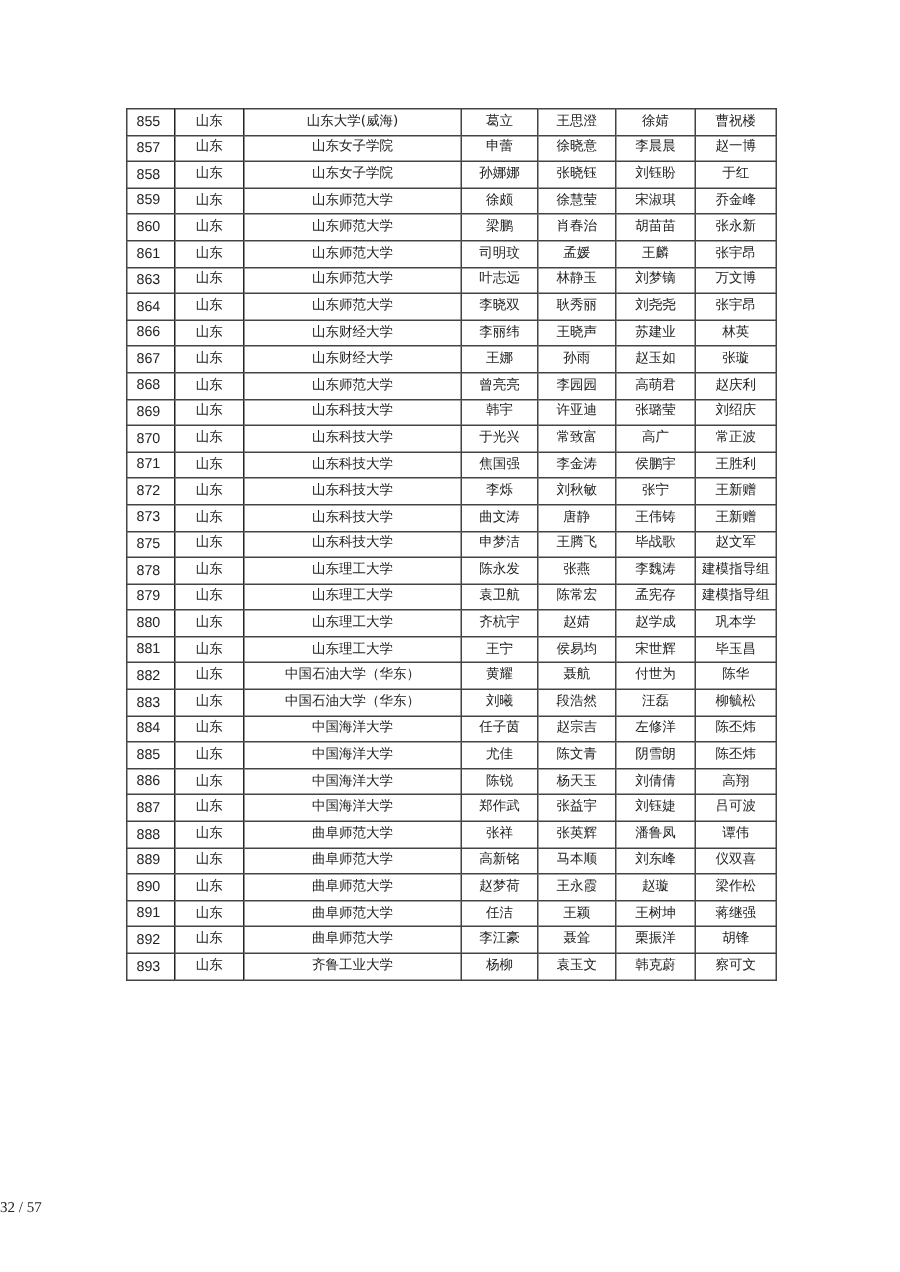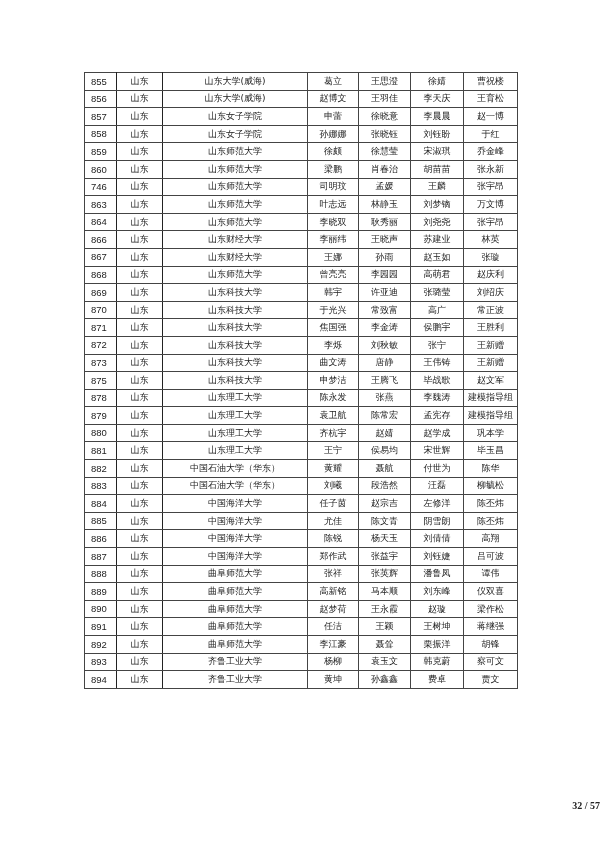--- a/index.html
+++ b/index.html
@@ -6,22 +6,22 @@
   body { width: 600px; height: 848px; position: relative; overflow: hidden;
          font-family: "DejaVu Sans", "Liberation Sans", sans-serif; color: #222; }
   .page { position: absolute; left: 0; top: 0; width: 576px; height: 848px; background: #fff; }
   table.roster { position: absolute; left: 84px; top: 72px; border-collapse: collapse;
                  table-layout: fixed; width: 433px; border: 1.5px solid #222; }
   table.roster td { border: 1px solid #444; height: 16.6px; padding: 0; font-size: 9px;
                     text-align: center; vertical-align: middle; white-space: nowrap; overflow: hidden; line-height: 1; }
   table.roster td.c-no { text-align: left; padding-left: 6px; font-family: "Liberation Sans", sans-serif; font-size: 9.5px; }
   table.roster td.c-prov { border-right: 1.5px solid #222; }
   table.roster td.c-no { border-right: 1.5px solid #222; }
-  .pager { position: absolute; left: 0; width: 600px; top: 800px; text-align: right;
-           font-family: "Liberation Serif", serif; font-weight: bold; font-size: 10px; color: #222; }
+  .pager { position: absolute; left: 0; width: 600px; top: 800px; text-align: left;
+           font-family: "Liberation Serif", serif; font-weight: normal; font-size: 10px; color: #222; }
 </style>
 </head>
 <body>
 
 <div class="page">
   <table class="roster">
     <colgroup>
       <col style="width:32px">
         <col style="width:46px">
         <col style="width:145px">
@@ -34,29 +34,20 @@
         <tr>
     <td class="c-no">855</td>
     <td class="c-prov">山东</td>
     <td>山东大学(威海)</td>
     <td>葛立</td>
     <td>王思澄</td>
     <td>徐婧</td>
     <td>曹祝楼</td>
   </tr>
         <tr>
-    <td class="c-no">856</td>
-    <td class="c-prov">山东</td>
-    <td>山东大学(威海)</td>
-    <td>赵博文</td>
-    <td>王羽佳</td>
-    <td>李天庆</td>
-    <td>王育松</td>
-  </tr>
-        <tr>
     <td class="c-no">857</td>
     <td class="c-prov">山东</td>
     <td>山东女子学院</td>
     <td>申蕾</td>
     <td>徐晓意</td>
     <td>李晨晨</td>
     <td>赵一博</td>
   </tr>
         <tr>
     <td class="c-no">858</td>
@@ -79,21 +70,21 @@
         <tr>
     <td class="c-no">860</td>
     <td class="c-prov">山东</td>
     <td>山东师范大学</td>
     <td>梁鹏</td>
     <td>肖春治</td>
     <td>胡苗苗</td>
     <td>张永新</td>
   </tr>
         <tr>
-    <td class="c-no">746</td>
+    <td class="c-no">861</td>
     <td class="c-prov">山东</td>
     <td>山东师范大学</td>
     <td>司明玟</td>
     <td>孟媛</td>
     <td>王麟</td>
     <td>张宇昂</td>
   </tr>
         <tr>
     <td class="c-no">863</td>
     <td class="c-prov">山东</td>
@@ -329,27 +320,18 @@
     <td>胡锋</td>
   </tr>
         <tr>
     <td class="c-no">893</td>
     <td class="c-prov">山东</td>
     <td>齐鲁工业大学</td>
     <td>杨柳</td>
     <td>袁玉文</td>
     <td>韩克蔚</td>
     <td>察可文</td>
-  </tr>
-        <tr>
-    <td class="c-no">894</td>
-    <td class="c-prov">山东</td>
-    <td>齐鲁工业大学</td>
-    <td>黄坤</td>
-    <td>孙鑫鑫</td>
-    <td>费卓</td>
-    <td>贾文</td>
   </tr>
       </tbody>
   </table>
 
   <div class="pager">32 / 57</div>
 </div>
 
 </body></html>

